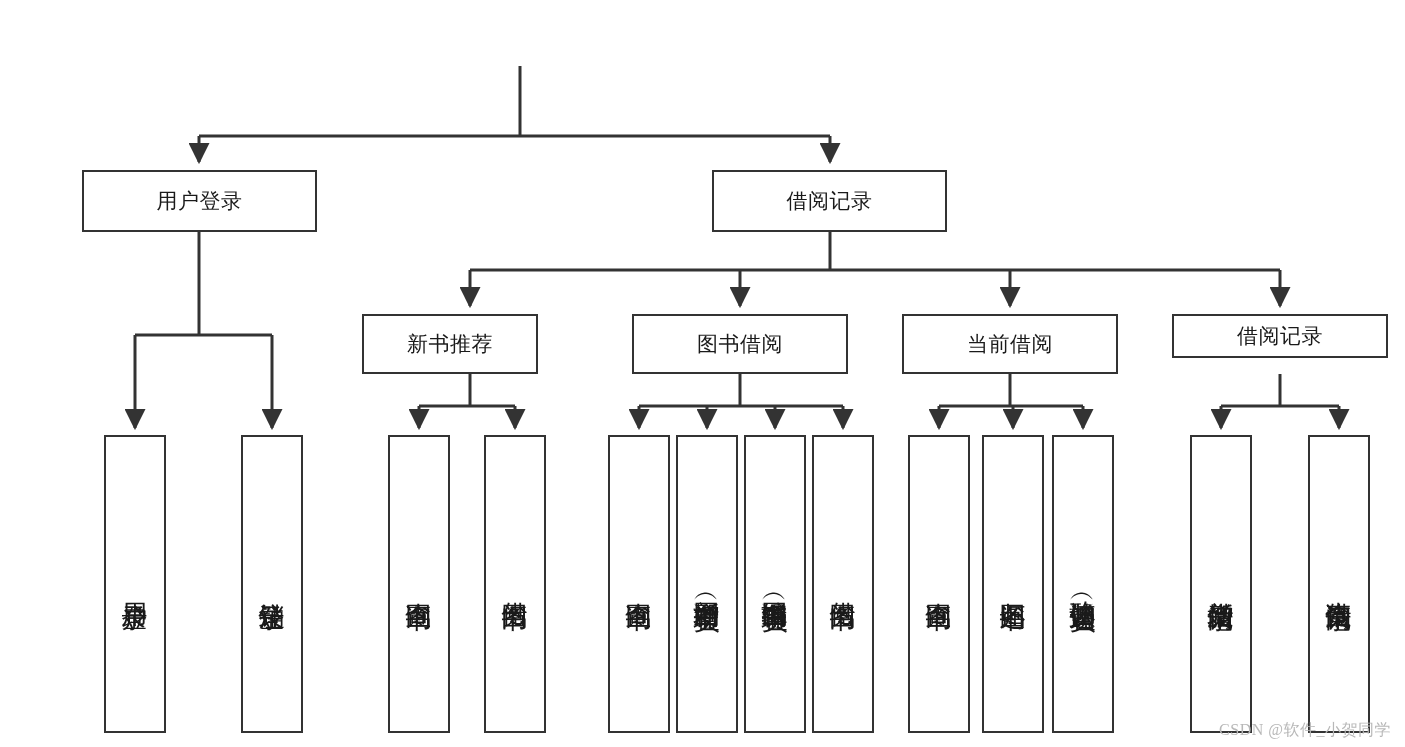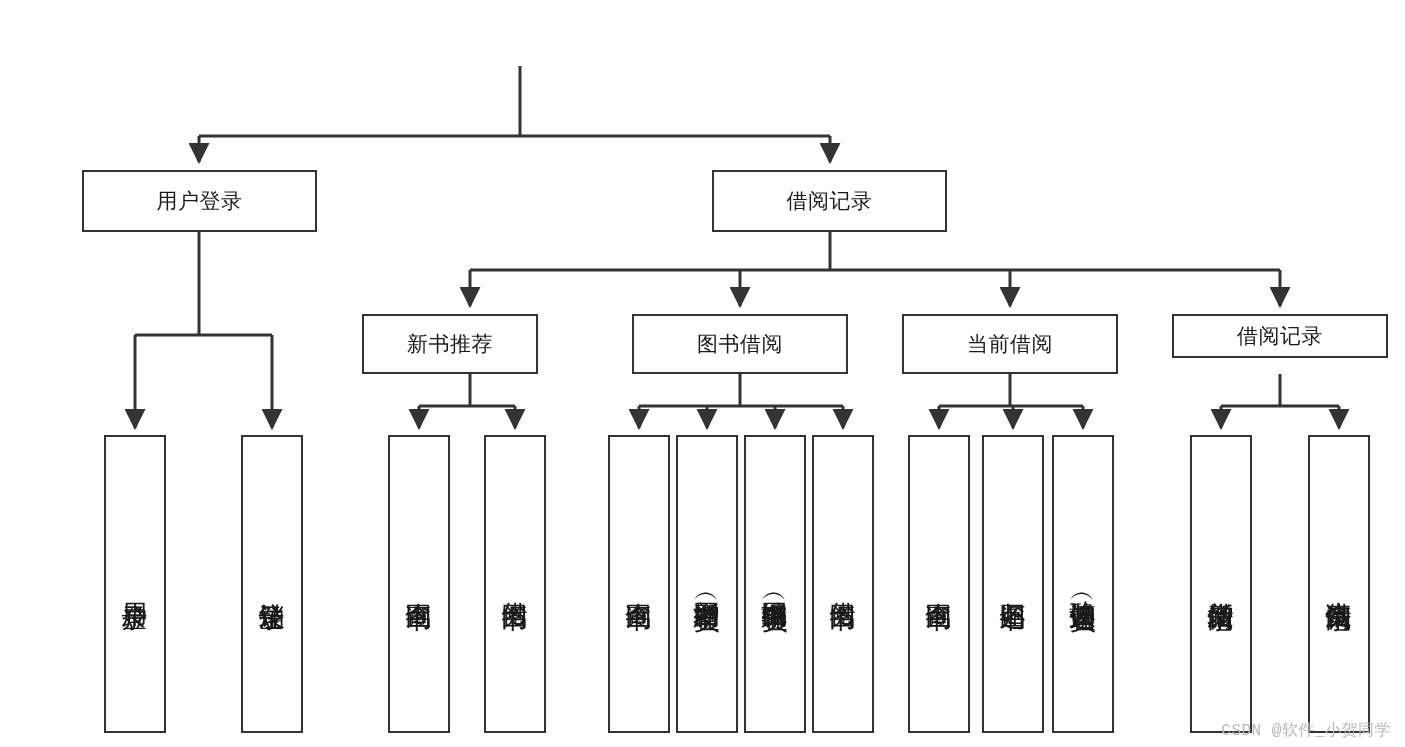--- a/index.html
+++ b/index.html
@@ -66,21 +66,21 @@
   }
   #watermark {
     position: absolute;
     right: 14px;
     bottom: 6px;
     font-size: 16px;
     color: #b8b8b8;
     letter-spacing: 0.5px;
     z-index: 5;
     white-space: nowrap;
-    font-family: Liberation Mono, monospace;
+    font-family: Liberation Serif, serif;
   }
 </style>
 </head>
 <body>
 
 <div id="diagram-root">
 
   <svg id="edges-layer" viewBox="0 0 1405 747" width="1405" height="747" xmlns="http://www.w3.org/2000/svg">
     <defs>
       <marker id="arrow" viewBox="0 0 10 10" refX="9" refY="5" markerWidth="7" markerHeight="7" orient="auto-start-reverse">

